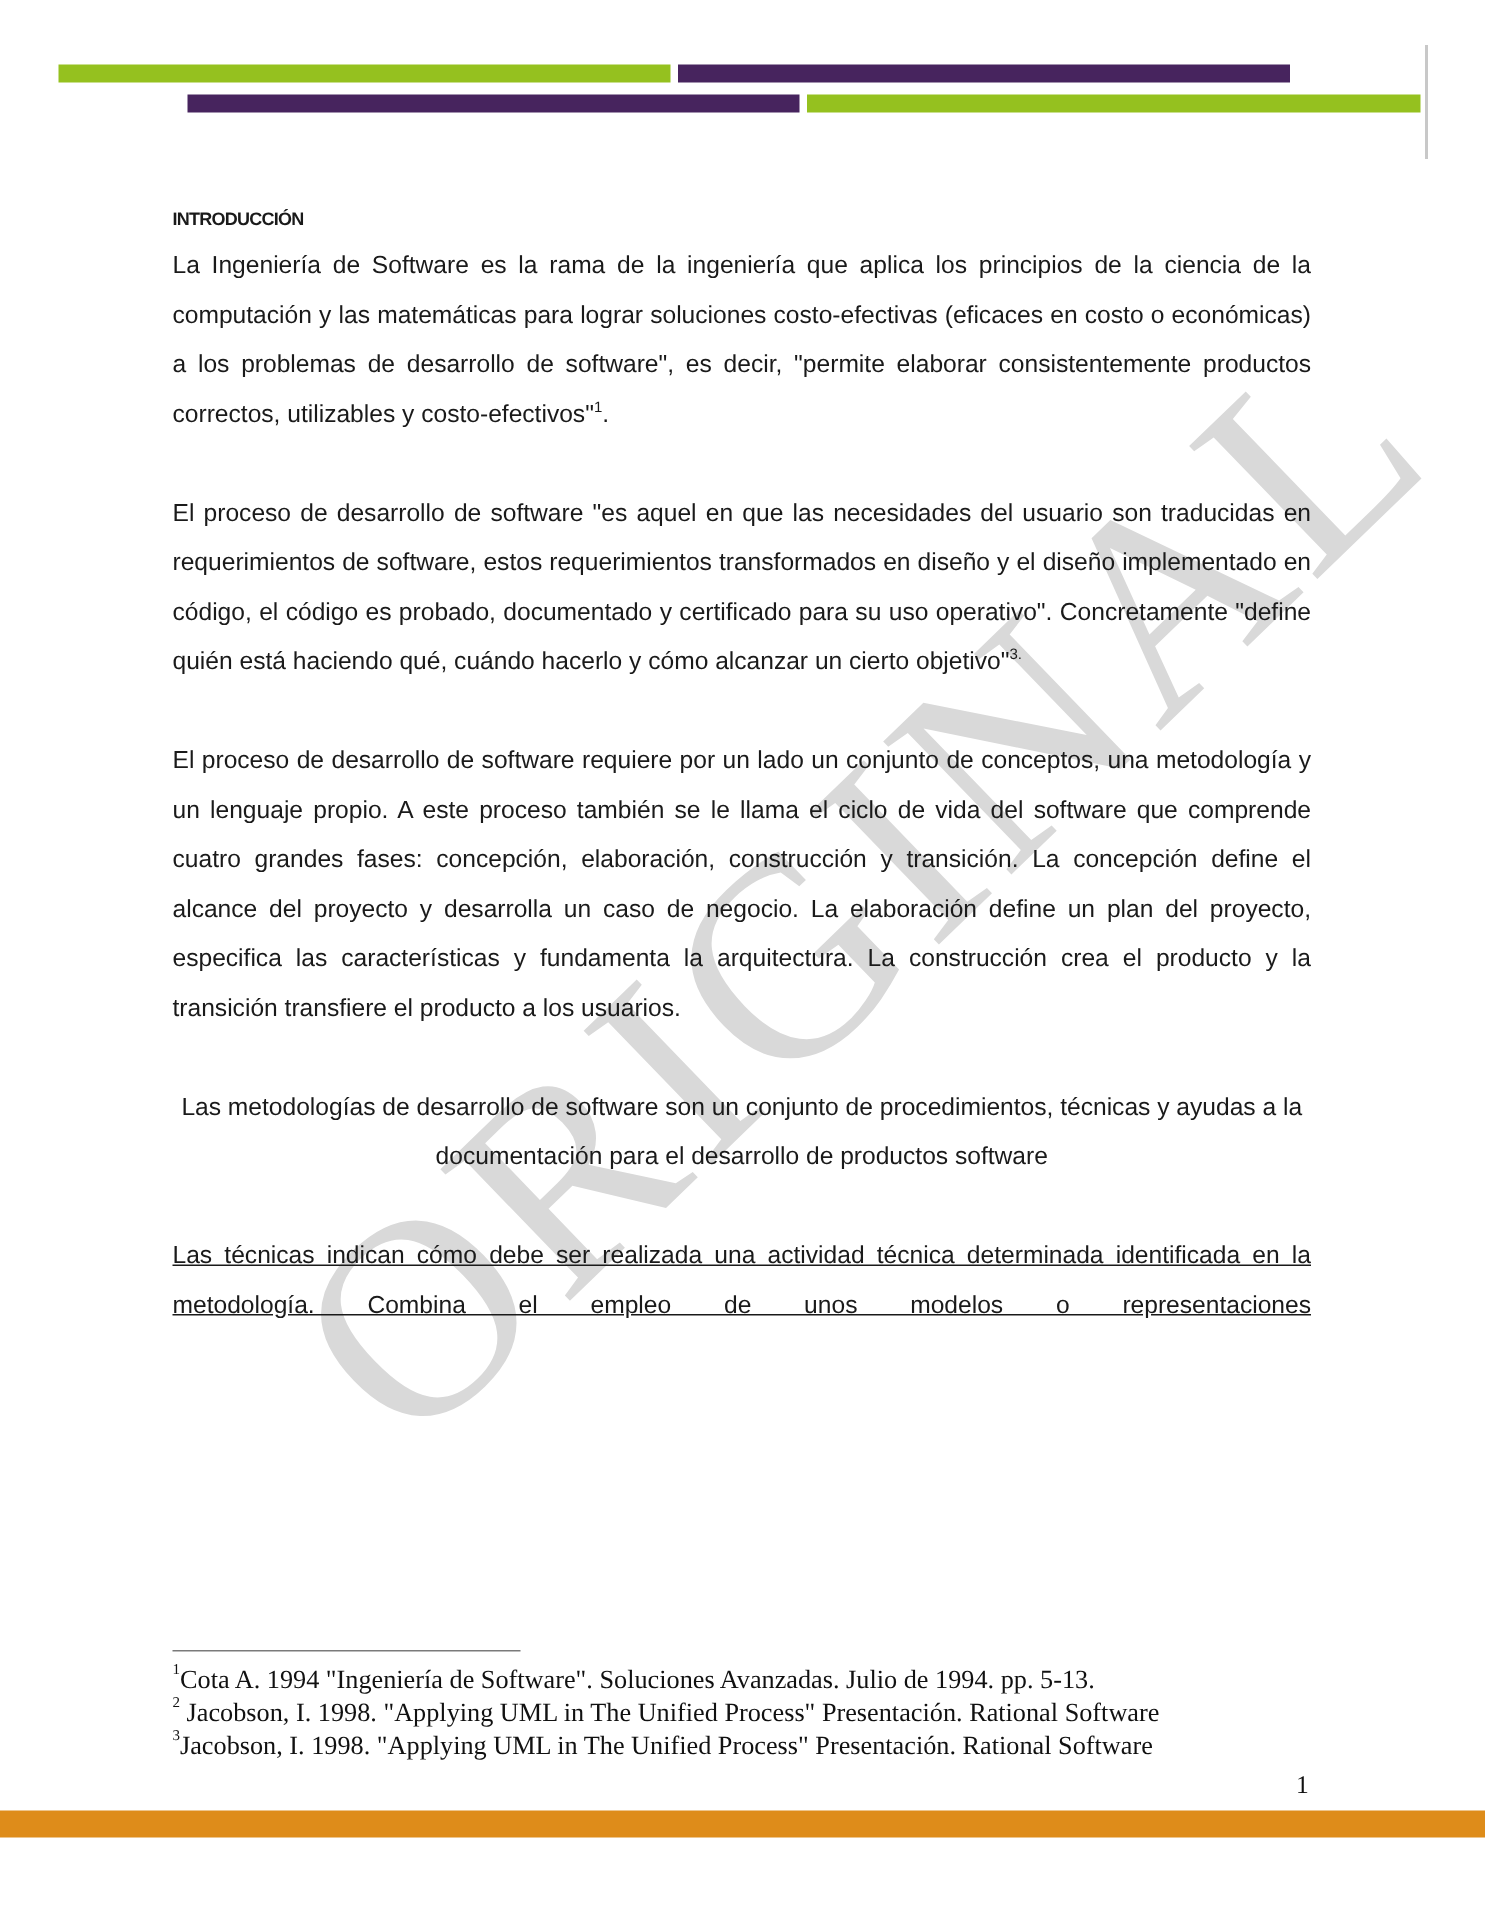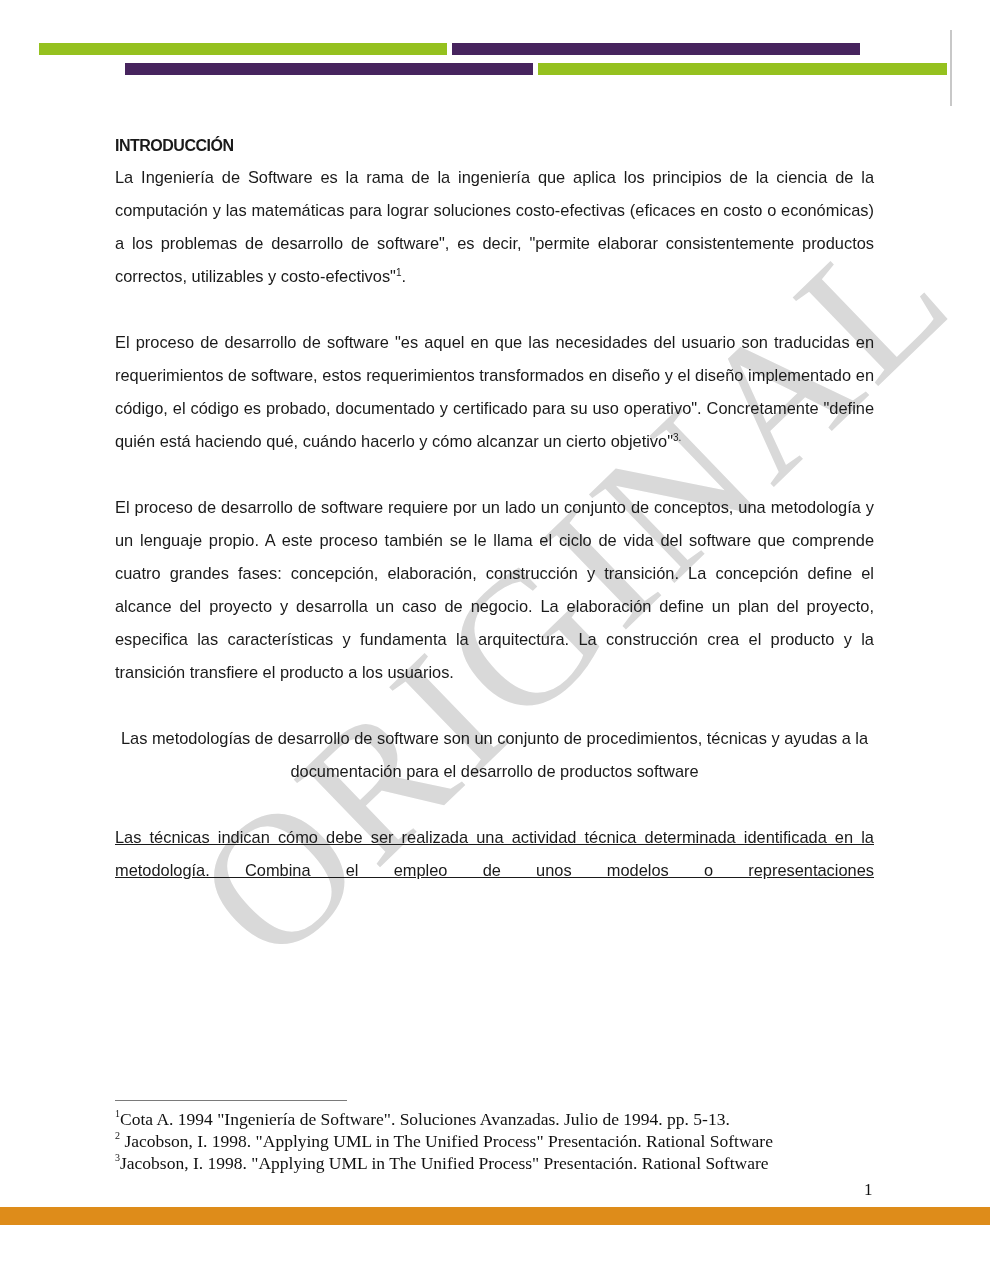--- a/index.html
+++ b/index.html
@@ -49,21 +49,21 @@
     .content {
       position: absolute;
       left: 115px;
       top: 135px;
       width: 759px;
       z-index: 1;
     }
     .heading {
       font-family: "Liberation Sans", sans-serif;
       font-weight: bold;
-      font-size: 16px;
+      font-size: 12px;
       letter-spacing: -0.5px;
       margin: 0 0 4px 0;
       line-height: 22px;
     }
     .para {
       font-size: 16.4px;
       line-height: 33px;
       text-align: justify;
       margin: 0 0 33px 0;
     }

